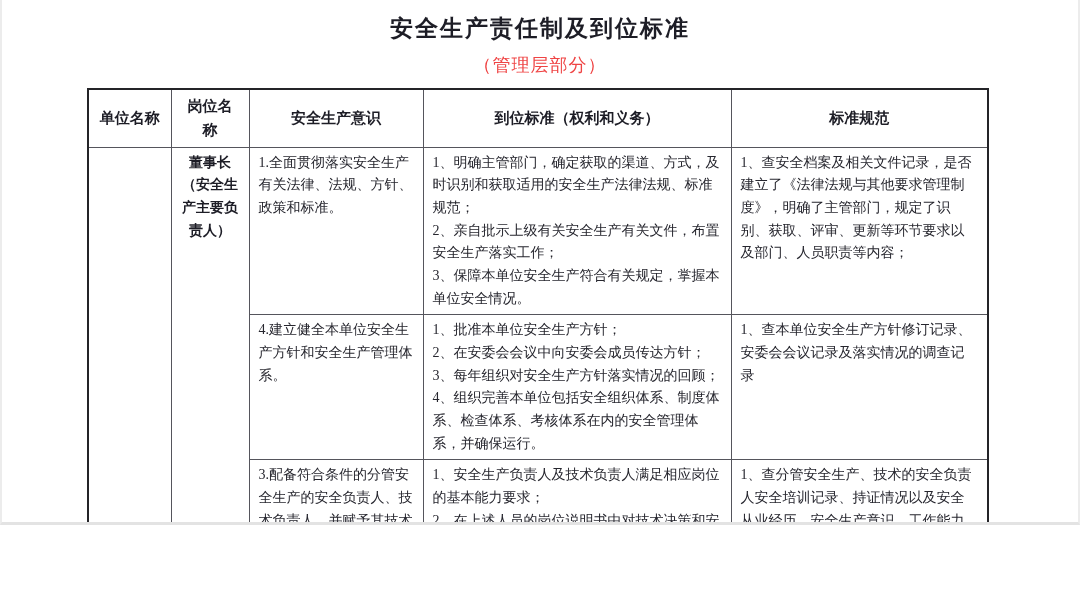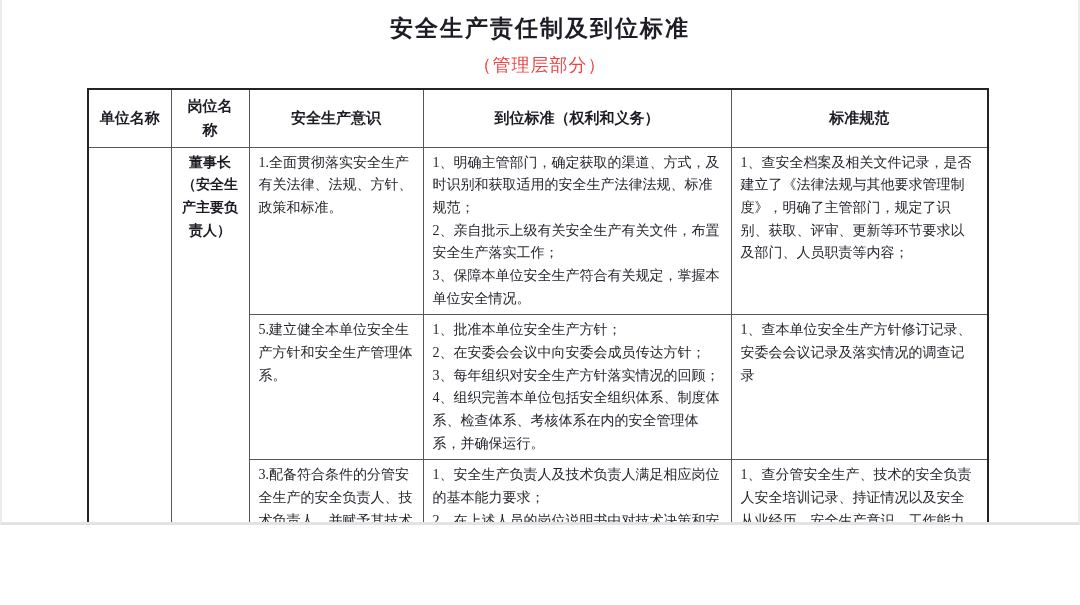--- a/index.html
+++ b/index.html
@@ -128,21 +128,21 @@
       <tr class="body-row-1">
         <td class="cell-unit" rowspan="3"></td>
         <td class="cell-position" rowspan="3">董事长（安全生产主要负责人）</td>
         <td class="cell-duty multiline">1.全面贯彻落实安全生产有关法律、法规、方针、政策和标准。</td>
         <td class="multiline">1、明确主管部门，确定获取的渠道、方式，及时识别和获取适用的安全生产法律法规、标准规范；
 2、亲自批示上级有关安全生产有关文件，布置安全生产落实工作；
 3、保障本单位安全生产符合有关规定，掌握本单位安全情况。</td>
         <td class="multiline">1、查安全档案及相关文件记录，是否建立了《法律法规与其他要求管理制度》，明确了主管部门，规定了识别、获取、评审、更新等环节要求以及部门、人员职责等内容；</td>
       </tr>
       <tr class="body-row-2">
-        <td class="cell-duty multiline">5.建立健全本单位安全生产方针和安全生产管理体系。</td>
+        <td class="cell-duty multiline">4.建立健全本单位安全生产方针和安全生产管理体系。</td>
         <td class="multiline">1、批准本单位安全生产方针；
 2、在安委会会议中向安委会成员传达方针；
 3、每年组织对安全生产方针落实情况的回顾；
 4、组织完善本单位包括安全组织体系、制度体系、检查体系、考核体系在内的安全管理体系，并确保运行。</td>
         <td class="multiline">1、查本单位安全生产方针修订记录、安委会会议记录及落实情况的调查记录</td>
       </tr>
       <tr class="body-row-3">
         <td class="cell-duty multiline">3.配备符合条件的分管安全生产的安全负责人、技术负责人，并赋予其技术决策和安全生产指挥权。</td>
         <td class="multiline">1、安全生产负责人及技术负责人满足相应岗位的基本能力要求；
 2、在上述人员的岗位说明书中对技术决策和安全生产指挥权进行明确规定，并对其进行一对一的沟通，确保其明确相应的权利和义务；

